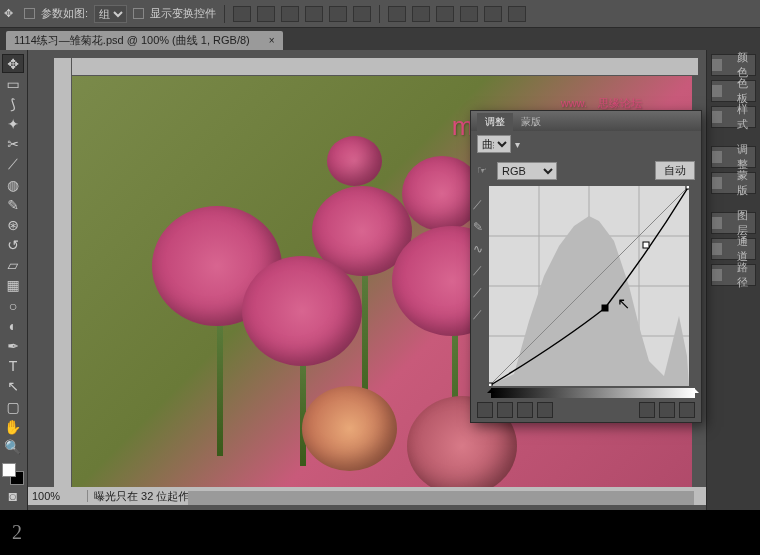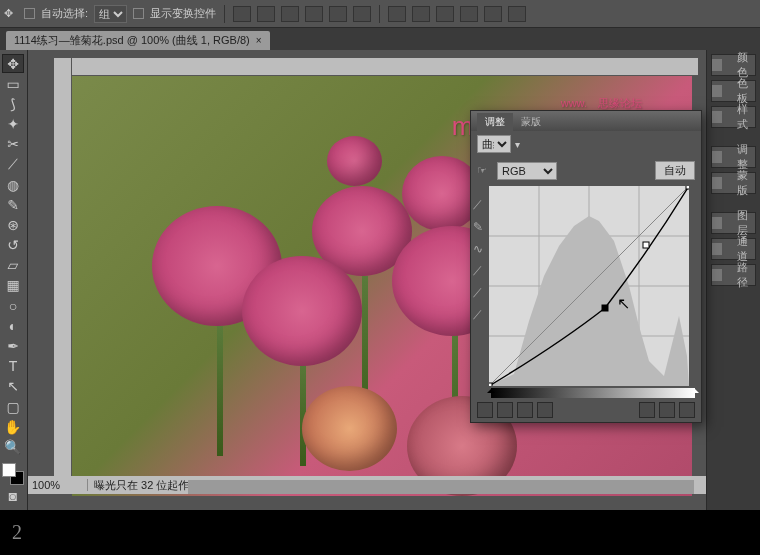--- a/index.html
+++ b/index.html
@@ -4,21 +4,21 @@
 <style>
 *{margin:0;padding:0;box-sizing:border-box;font-family:"Microsoft YaHei",sans-serif;font-size:11px;}
 body{background:#535353;color:#ccc;width:760px;height:555px;overflow:hidden;position:relative;}
 .topbar{height:28px;background:#535353;display:flex;align-items:center;border-bottom:1px solid #2a2a2a;padding:0 4px;gap:6px;}
 .topbar .ico{width:14px;height:14px;display:inline-block;}
 .cb{width:11px;height:11px;border:1px solid #888;display:inline-block;vertical-align:middle;}
 .topbar select{background:#4a4a4a;color:#ccc;border:1px solid #666;font-size:11px;height:18px;}
 .topbar .sep{width:1px;height:18px;background:#333;margin:0 2px;}
 .topbar .btn{width:18px;height:16px;background:#4a4a4a;border:1px solid #333;}
 .tabbar{height:22px;background:#3a3a3a;display:flex;align-items:flex-end;padding-left:6px;}
-.tab{background:#9a9a9a;color:#222;padding:2px 8px;border-radius:2px 2px 0 0;display:flex;align-items:center;gap:6px;}
+.tab{background:#9a9a9a;color:#222;padding:2px 8px;border-radius:2px 2px 0 0;display:flex;align-items:center;gap:19px;}
 .tab .x{font-size:10px;cursor:pointer;}
 .workarea{position:relative;height:460px;display:flex;}
 .tools{width:28px;background:#535353;padding:4px 2px;display:flex;flex-direction:column;gap:1px;border-right:1px solid #2a2a2a;}
 .tool{width:22px;height:22px;display:flex;align-items:center;justify-content:center;color:#ccc;font-size:14px;border:1px solid transparent;}
 .tool.sel{background:#3a3a3a;border-color:#222;}
 .swatches{margin-top:6px;position:relative;width:22px;height:26px;}
 .sw{width:14px;height:14px;position:absolute;border:1px solid #888;}
 .sw.fg{background:#fff;top:0;left:0;z-index:2;}
 .sw.bg{background:#000;top:8px;left:8px;}
 .canvas-wrap{flex:1;position:relative;background:#535353;overflow:hidden;}
@@ -35,21 +35,21 @@
 .f6{width:55px;height:50px;top:60px;left:255px;}
 .f7{width:95px;height:85px;top:310px;left:230px;background:radial-gradient(circle,#e8a878 0%,#c87858 60%,#a85a48 100%);}
 .f8{width:110px;height:100px;top:320px;left:335px;background:radial-gradient(circle,#d87a88 0%,#b85a6a 60%,#983a4a 100%);}
 .stem{position:absolute;width:6px;background:linear-gradient(#5a7a3a,#3a5a1a);}
 .s1{height:130px;top:250px;left:145px;}
 .s2{height:110px;top:280px;left:228px;}
 .s3{height:170px;top:200px;left:290px;}
 .s4{height:150px;top:250px;left:380px;}
 .watermark{position:absolute;top:20px;right:50px;color:#d84a7a;font-size:24px;font-family:serif;text-shadow:1px 1px 2px rgba(0,0,0,.3);text-align:right;line-height:1.3;}
 .watermark .l2{font-size:26px;letter-spacing:2px;}
-.statusbar{position:absolute;bottom:16px;left:0;right:0;height:18px;background:#bdbdbd;color:#222;display:flex;align-items:center;font-size:10px;}
+.statusbar{position:absolute;bottom:5px;left:0;right:0;height:18px;background:#bdbdbd;color:#222;display:flex;align-items:center;font-size:10px;}
 .statusbar .zoom{width:60px;padding:0 4px;border-right:1px solid #888;}
 .statusbar .info{padding:0 6px;}
 .scrollH{position:absolute;bottom:0;left:160px;right:12px;height:14px;background:#9a9a9a;}
 .panels{width:54px;background:#3a3a3a;border-left:1px solid #2a2a2a;padding:4px;}
 .pbtn{height:22px;background:#535353;border:1px solid #2a2a2a;margin-bottom:4px;display:flex;align-items:center;justify-content:center;font-size:9px;color:#bbb;gap:15px;}
 .pico{width:12px;height:12px;background:#777;display:inline-block;}
 .pgap{height:14px;}
 .curves{position:absolute;left:470px;top:110px;width:232px;background:#535353;border:1px solid #2a2a2a;box-shadow:4px 4px 12px rgba(0,0,0,.5);z-index:10;}
 .curves .hdr{height:20px;background:linear-gradient(#6a6a6a,#4a4a4a);display:flex;align-items:flex-end;padding:0 6px;}
 .curves .htab{padding:2px 8px;font-size:10px;color:#bbb;}
@@ -79,21 +79,21 @@
 .curves .ftr .sp{flex:1;}
 .caption{position:absolute;bottom:0;left:0;right:0;height:45px;background:#000;color:#fff;display:flex;align-items:center;padding:0 12px;font-size:14px;}
 .caption .num{font-size:20px;margin-right:8px;font-family:serif;color:#888;}
 </style>
 </head>
 <body>
 
 <div class="topbar">
   <span class="ico">✥</span>
   <span class="cb"></span>
-  <span>自动选择:</span>
+  <span>参数如图:</span>
   <select><option>组</option></select>
   <span class="cb"></span>
   <span>显示变换控件</span>
   <span class="sep"></span>
   <span class="btn"></span>
   <span class="btn"></span>
   <span class="btn"></span>
   <span class="btn"></span>
   <span class="btn"></span>
   <span class="btn"></span>

